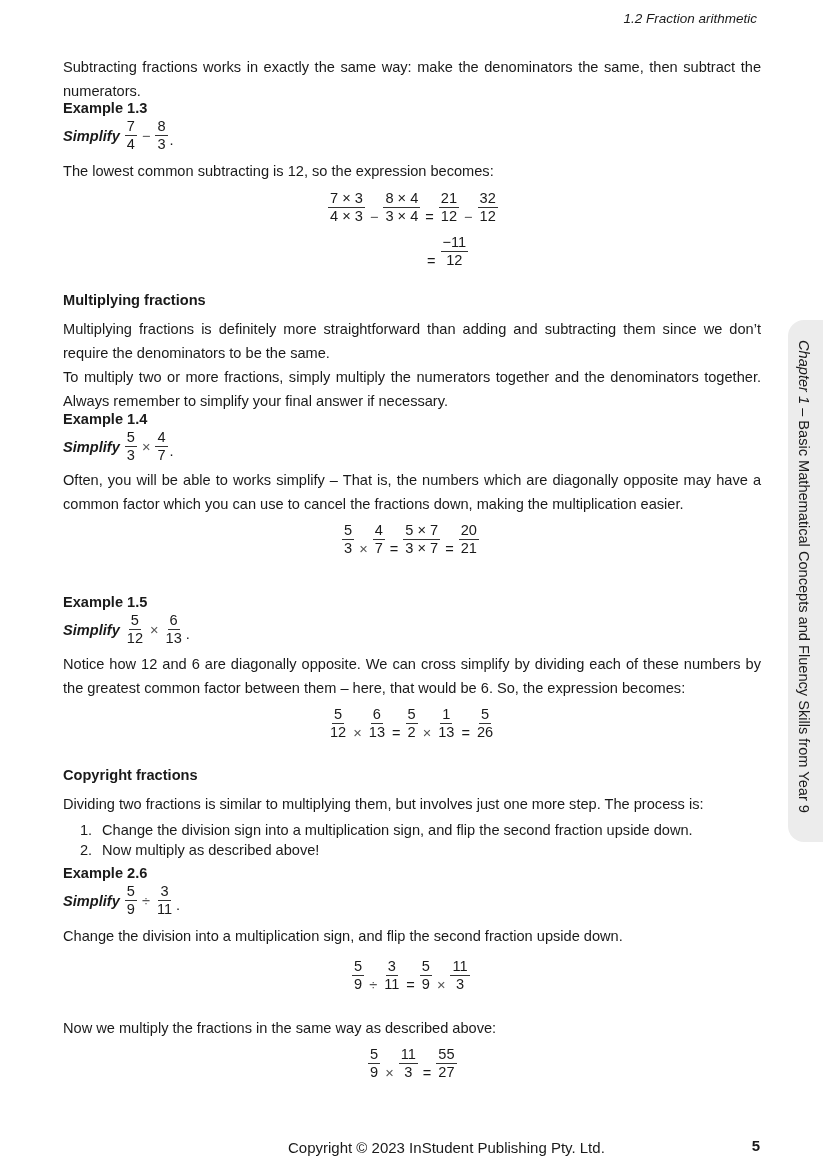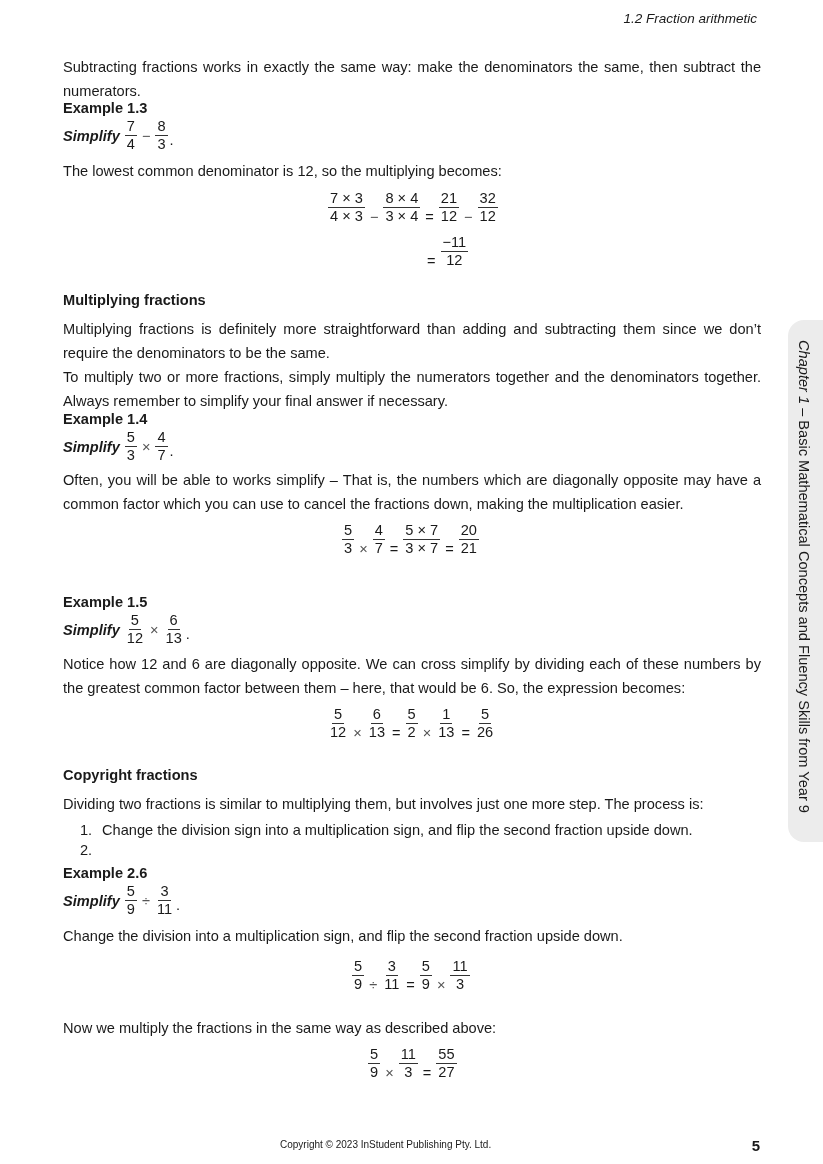--- a/index.html
+++ b/index.html
@@ -15,21 +15,21 @@
           margin: 0 2px; line-height: 17px; }
   .frac .num { padding: 0 2px; border-bottom: 1px solid #333; }
   .frac .den { padding: 0 2px; }
   .op { margin: 0 3px; color: #555; }
   .op.eq { color: #1a1a1a; }
   .dot { align-self: flex-end; margin-bottom: 5px; }
   .eqrow { display: flex; align-items: flex-end; }
   .list { left: 80px; line-height: 20px; }
   .list div { display: flex; }
   .list .n { width: 22px; }
-  .footer { top: 1139px; left: 280px; font-size: 10px; }
+  .footer { top: 1139px; left: 288px; font-size: 15px; }
   .pagenum { top: 1137px; right: 63px; font-weight: bold; font-size: 15px; }
   .tab { left: 788px; top: 320px; width: 40px; height: 522px; background: #ececec;
          border-radius: 16px 0 0 16px; }
   .tab-text { position: absolute; left: 8px; top: 20px; writing-mode: vertical-rl; font-size: 14.6px; white-space: nowrap; }
   .tab-text i { font-style: italic; }
 </style>
 </head>
 <body>
 
 <div class="abs running-head">1.2 Fraction arithmetic</div>
@@ -47,21 +47,21 @@
       <span class="num">7</span>
       <span class="den">4</span>
     </span>
     <span class="op">−</span>
     <span class="frac">
       <span class="num">8</span>
       <span class="den">3</span>
     </span>
     <span class="dot">.</span>
   </div>
-<div class="abs para" style="top:159px">The lowest common denominator is 12, so the multiplying becomes:</div>
+<div class="abs para" style="top:159px">The lowest common subtracting is 12, so the expression becomes:</div>
 <div class="abs eqrow" style="top:190px; left:326px">
     <span class="frac">
       <span class="num">7 × 3</span>
       <span class="den">4 × 3</span>
     </span>
     <span class="op">−</span>
     <span class="frac">
       <span class="num">8 × 4</span>
       <span class="den">3 × 4</span>
     </span>
@@ -169,20 +169,21 @@
 
 <div class="abs heading" style="top:767px">Copyright fractions</div>
 <div class="abs para" style="top:792px">Dividing two fractions is similar to multiplying them, but involves just one more step. The process is:</div>
 <div class="abs list" style="top:820px">
   <div>
       <span class="n">1.</span>
       <span>Change the division sign into a multiplication sign, and flip the second fraction upside down.</span>
     </div>
   <div>
       <span class="n">2.</span>
+      <span>Now multiply as described above!</span>
     </div>
 </div>
 
 <div class="abs heading" style="top:865px">Example 2.6</div>
 <div class="abs simplify" style="top:883px">
     <span class="lbl">Simplify</span>
     <span class="frac">
       <span class="num">5</span>
       <span class="den">9</span>
     </span>

